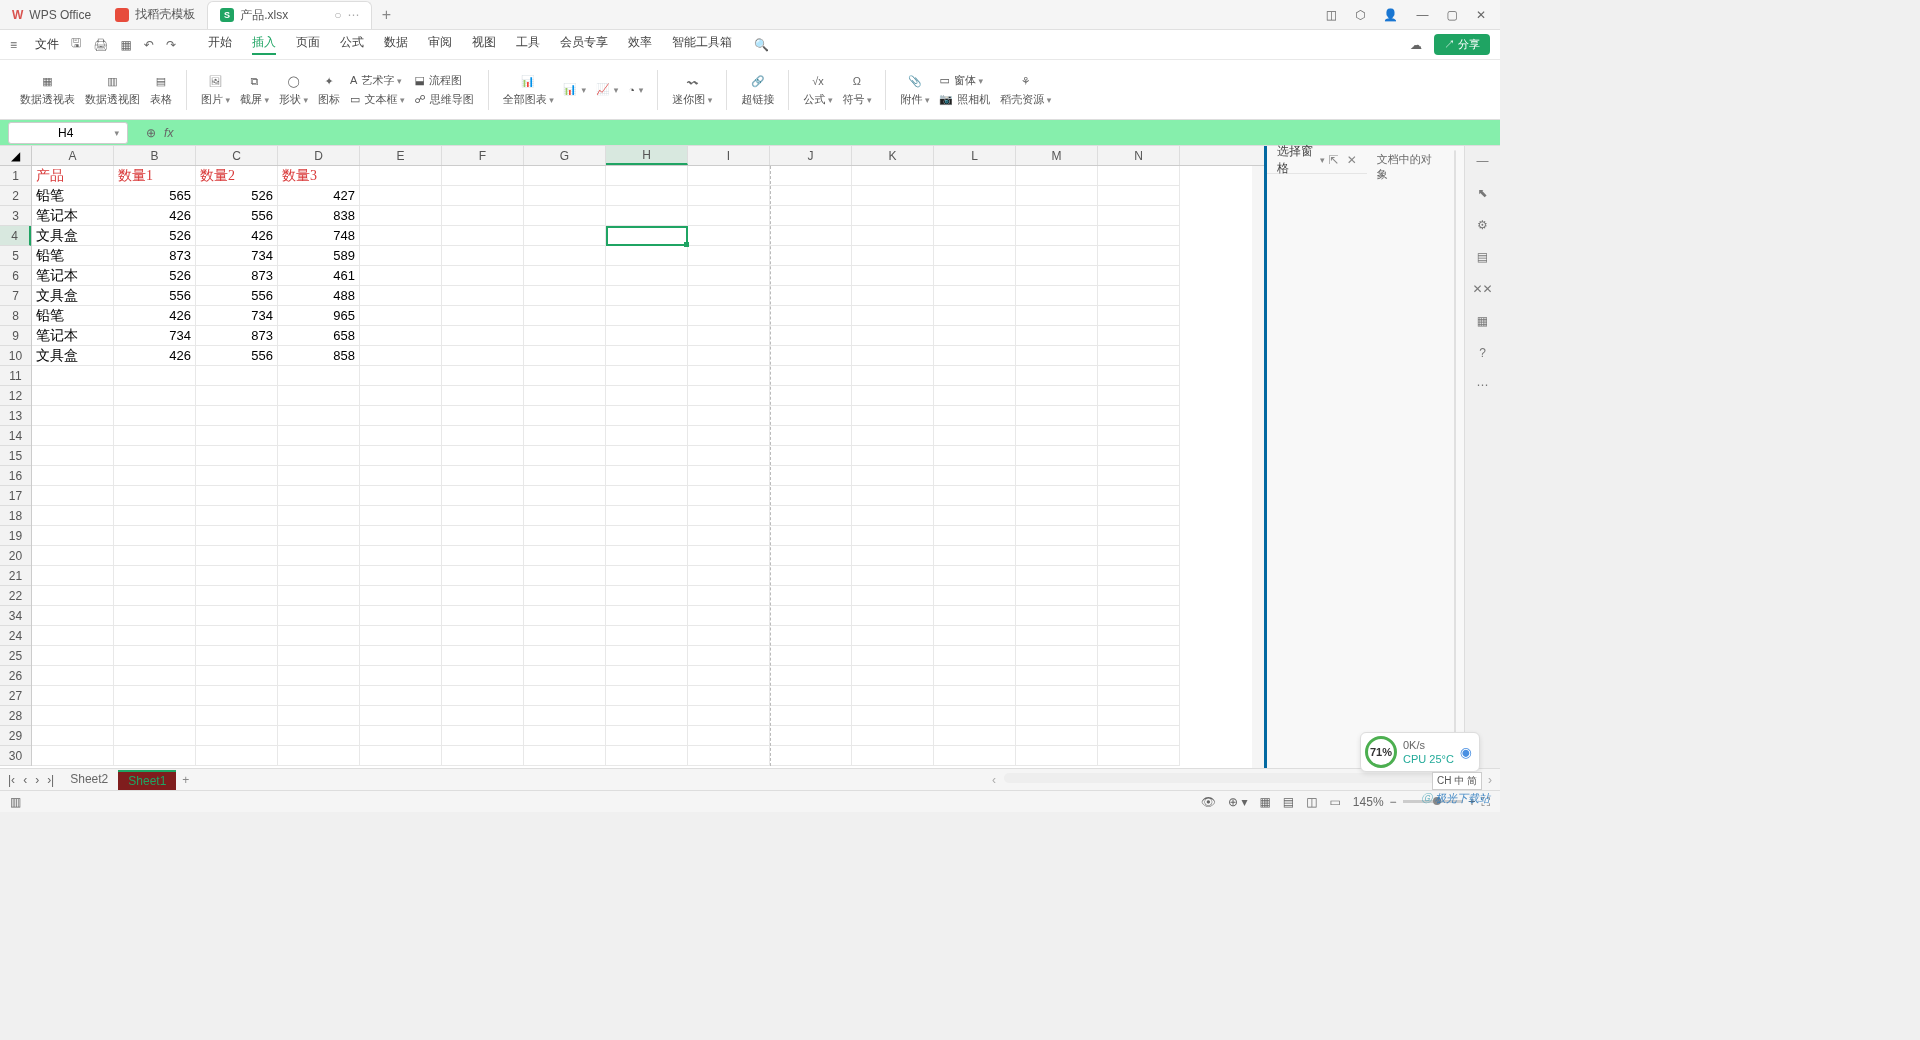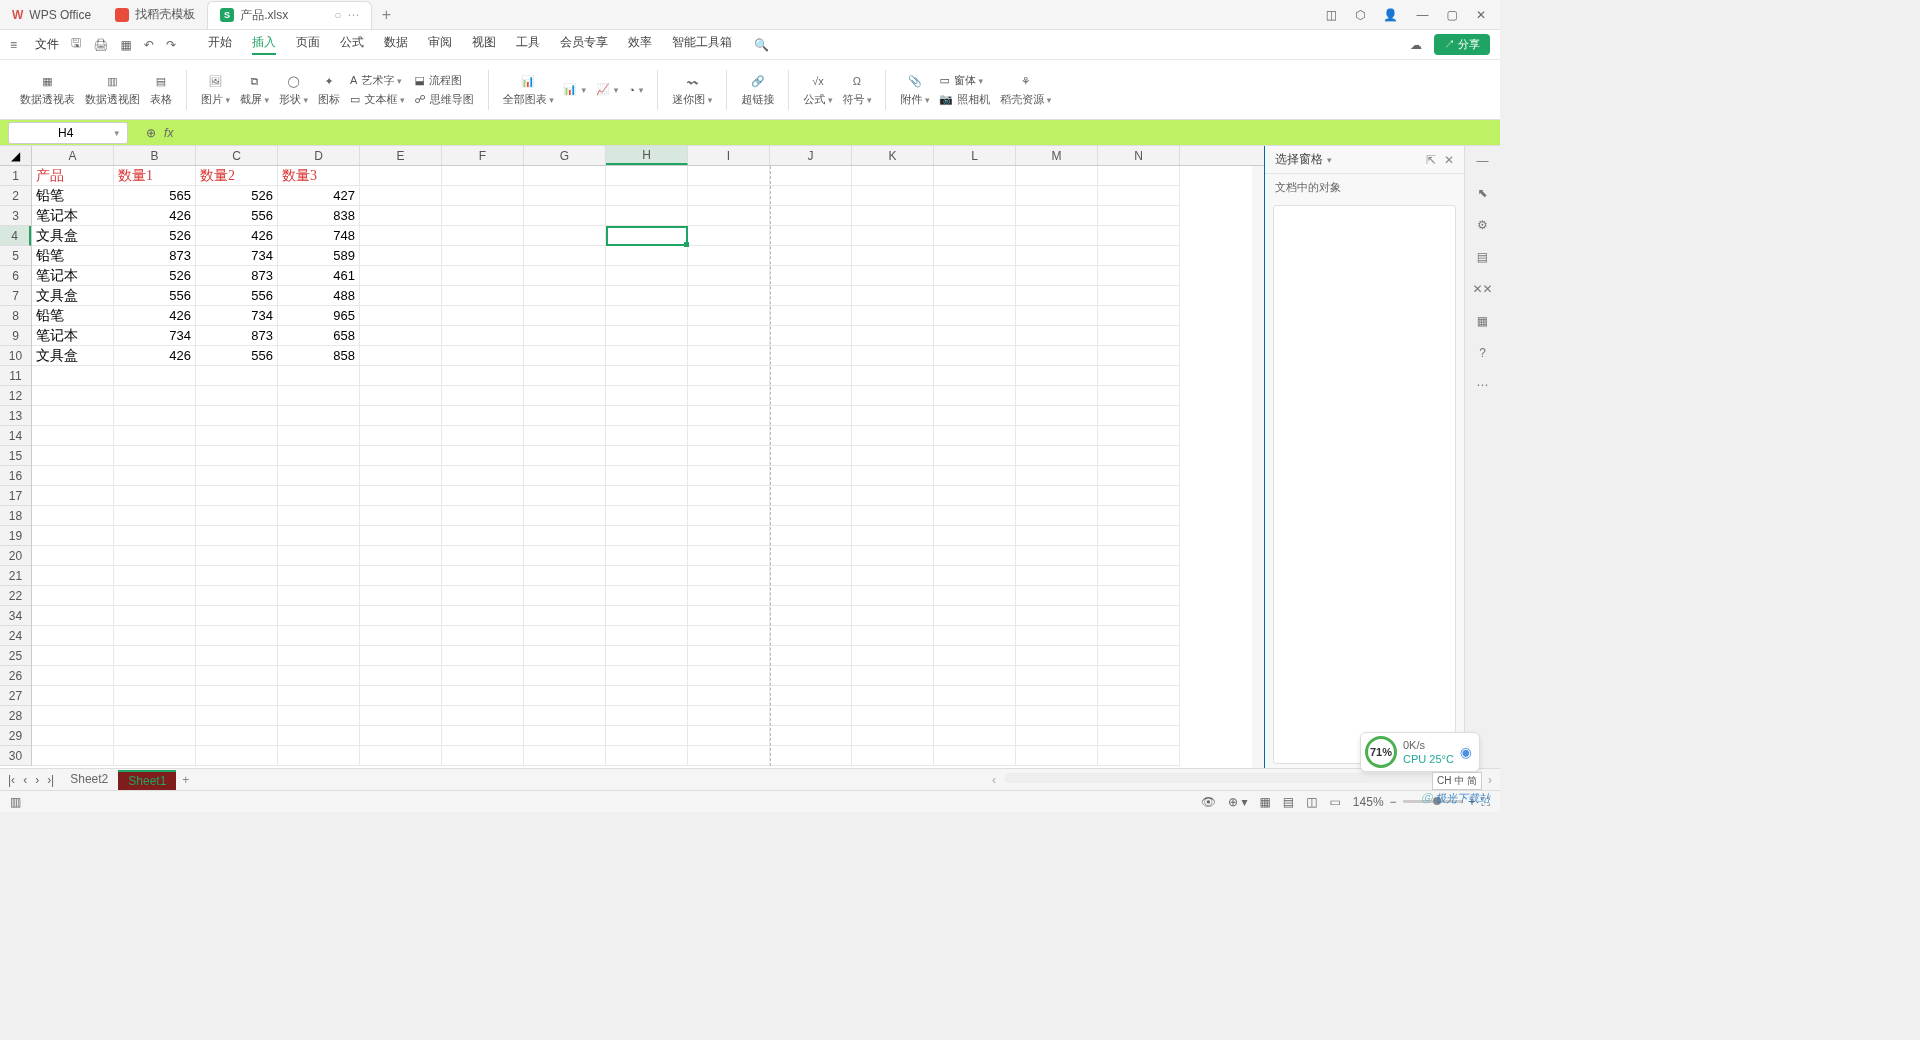--- a/index.html
+++ b/index.html
@@ -29,31 +29,31 @@
 
 .ribbon { height: 60px; background: #fff; display: flex; align-items: center; padding: 4px 10px; border-bottom: 1px solid #ddd; gap: 4px; }
 .ribbon-group { display: flex; align-items: center; gap: 10px; padding: 0 10px; height: 48px; }
 .ribbon-sep { width: 1px; height: 40px; background: #e0e0e0; }
 .ribbon-btn { display: flex; flex-direction: column; align-items: center; gap: 2px; color: #555; font-size: 11px; cursor: pointer; }
 .ribbon-btn-sm { display: flex; align-items: center; gap: 4px; color: #555; font-size: 11px; cursor: pointer; }
 .ribbon-icon { width: 18px; height: 18px; display: flex; align-items: center; justify-content: center; color: #666; }
 .ribbon-stack { display: flex; flex-direction: column; gap: 4px; }
 
 
-.formula-bar { height: 26px; background: #bef264; display: flex; align-items: center; border-bottom: 1px solid #ddd; }
+.formula-bar { height: 26px; background: #86efac; display: flex; align-items: center; border-bottom: 1px solid #ddd; }
 .name-box { width: 120px; height: 22px; border: 1px solid #ccc; margin: 0 8px; display: flex; align-items: center; padding: 0 8px; border-radius: 3px; background: #fff; }
 .name-box-text { flex: 1; text-align: center; }
 .name-box-arrow { color: #888; font-size: 9px; }
 .fx-icons { display: flex; gap: 8px; padding: 0 10px; color: #666; }
 .fx-input { flex: 1; padding: 0 8px; }
 
 
 .main-area { display: flex; height: calc(100% - 30px - 30px - 60px - 26px - 22px - 22px); }
 .grid-wrap { flex: 1; background: #fff; position: relative; overflow: hidden; }
-.side-panel { width: 200px; background: #f8f8f8; border-left: 1px solid #0369a1; display: flex; flex-direction: column; }
+.side-panel { width: 200px; background: #f8f8f8; border-left: 3px solid #0369a1; display: flex; flex-direction: row; }
 .side-tools { width: 36px; background: #f0f0f0; border-left: 1px solid #ddd; display: flex; flex-direction: column; align-items: center; gap: 18px; padding-top: 8px; color: #777; }
 
 
 .panel-header { height: 28px; display: flex; align-items: center; padding: 0 10px; border-bottom: 1px solid #e5e5e5; color: #444; gap: 4px; }
 .panel-header-right { margin-left: auto; display: flex; gap: 8px; color: #888; }
 .panel-subtitle { padding: 6px 10px; color: #666; font-size: 11px; }
 .panel-body { flex: 1; background: #fff; margin: 4px 8px; border: 1px solid #e0e0e0; border-radius: 3px; }
 .panel-footer { padding: 6px 8px; display: flex; flex-direction: column; gap: 6px; }
 .panel-row { display: flex; align-items: center; gap: 6px; color: #555; }
 .panel-btns { display: flex; gap: 6px; }

